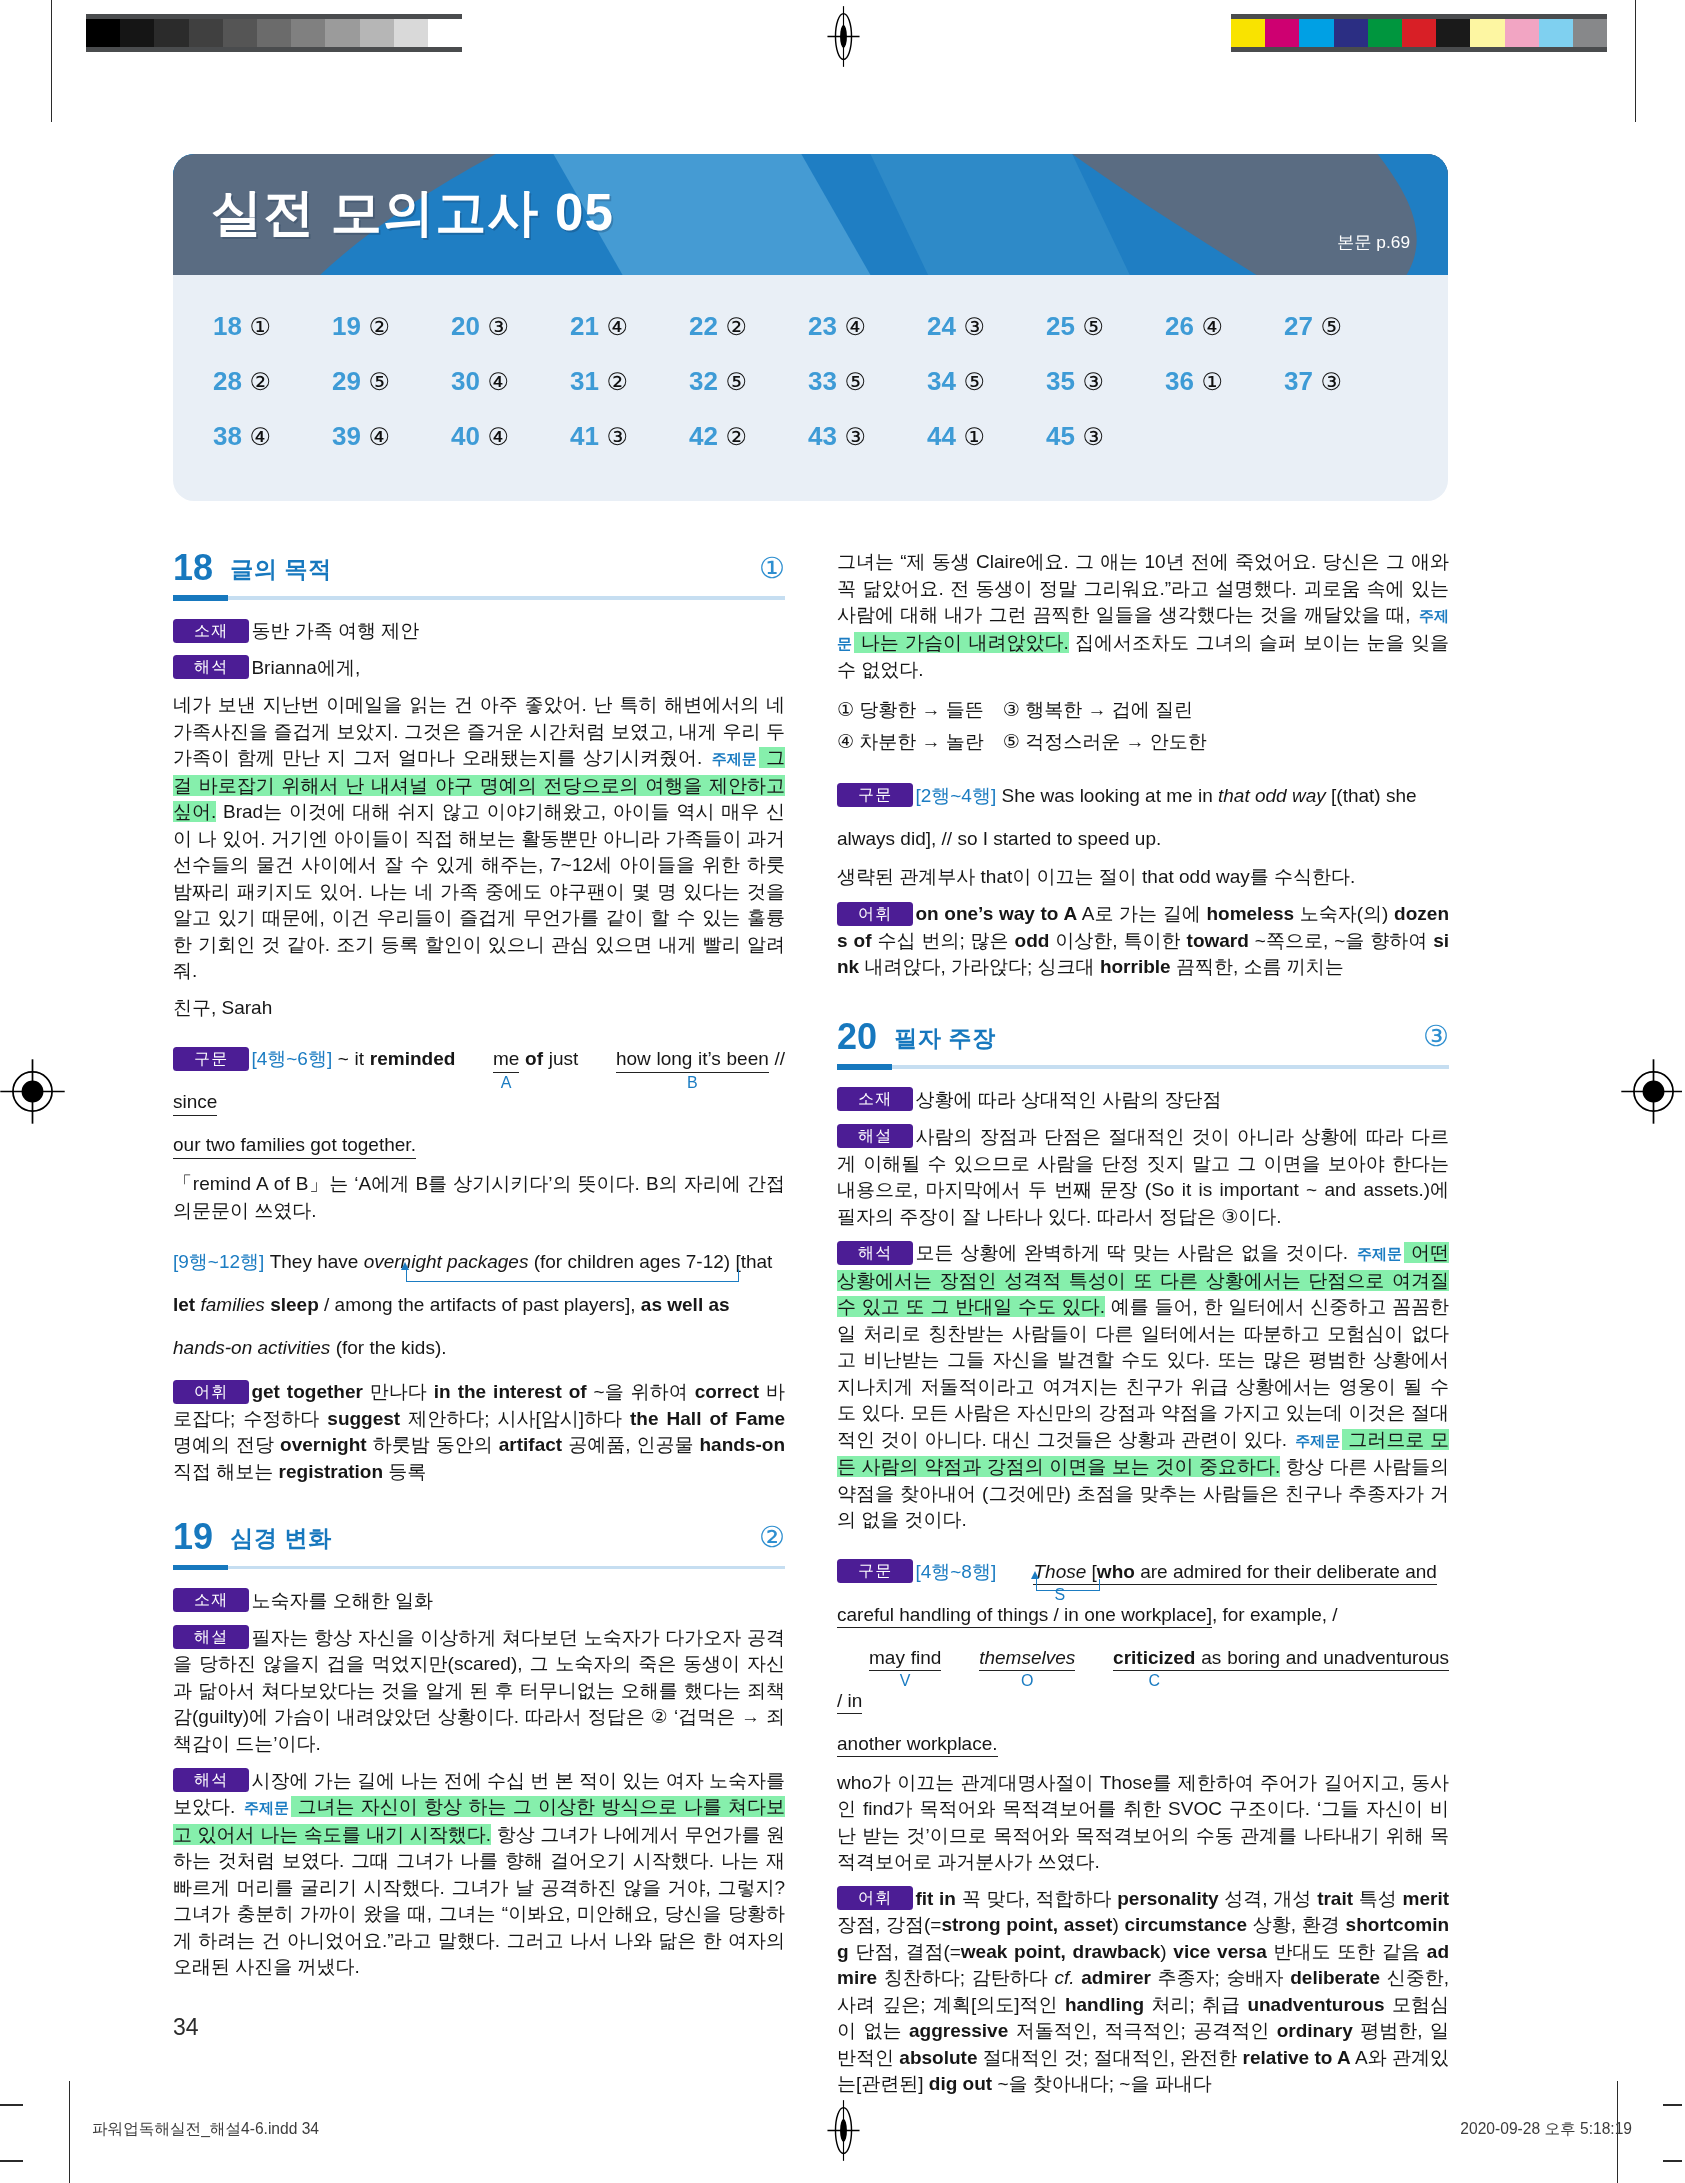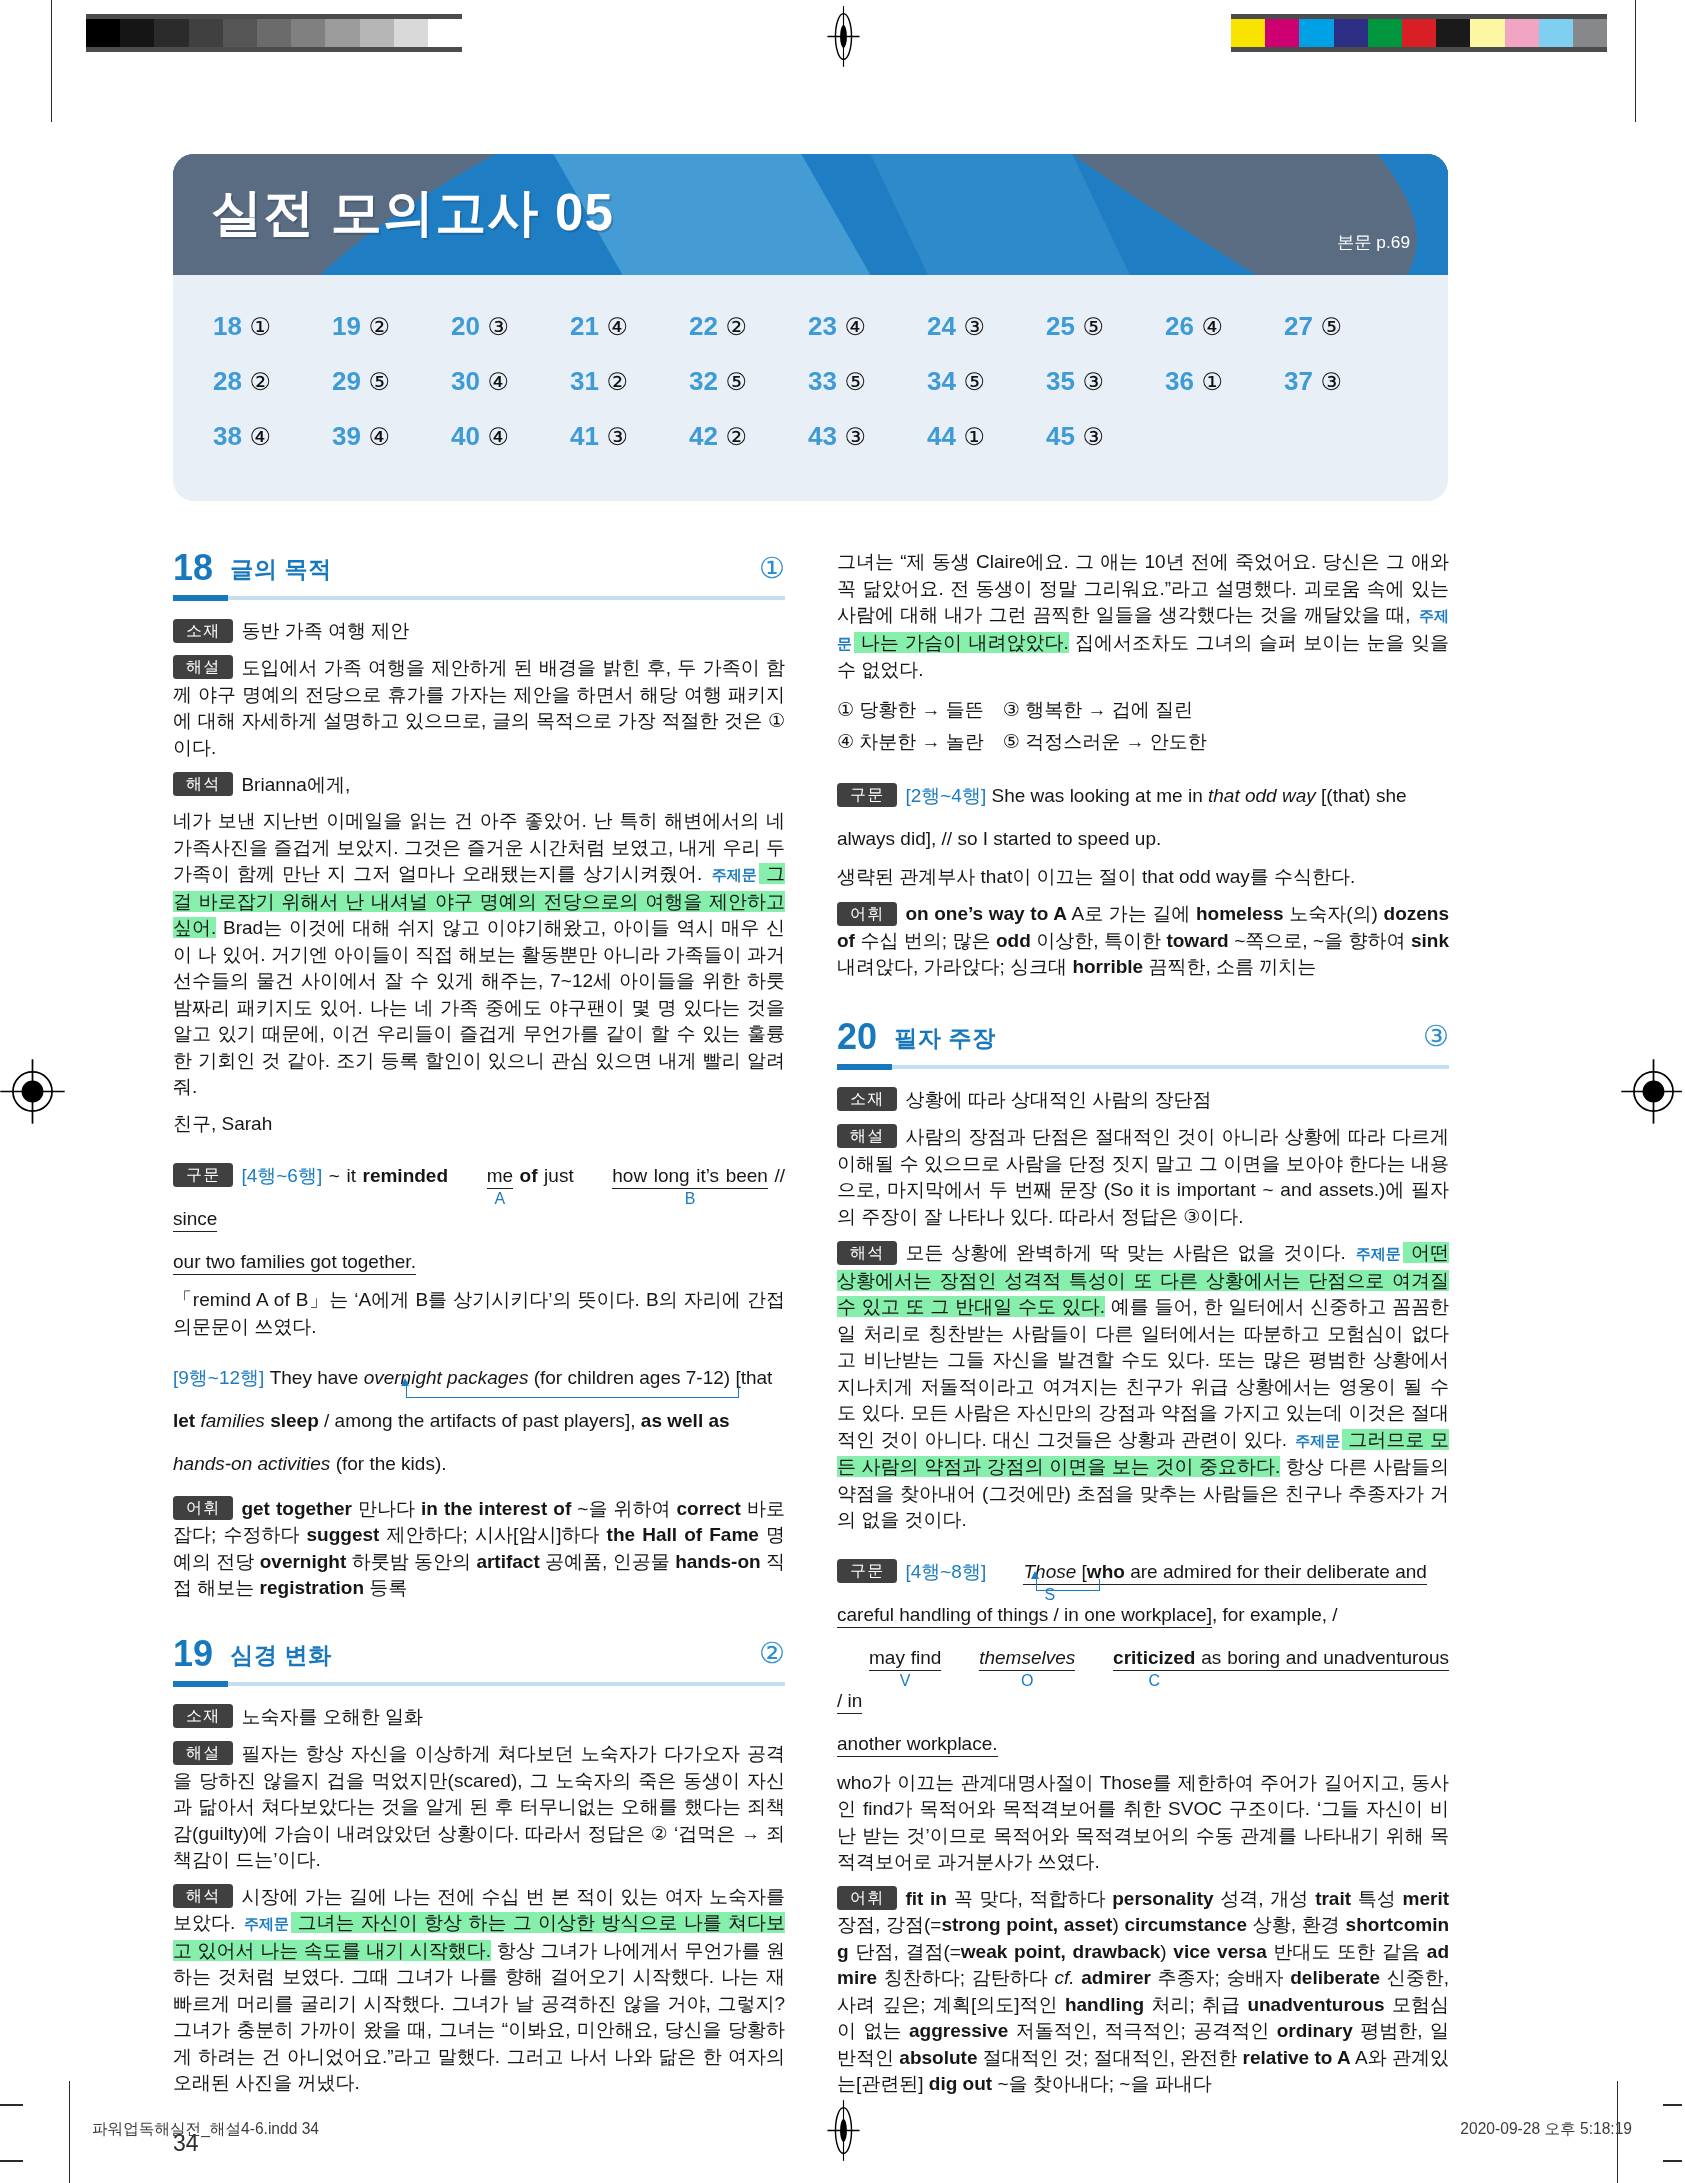--- a/index.html
+++ b/index.html
@@ -38,21 +38,21 @@
   .sec-head{display:flex;align-items:center;}
   .sec-head .num{color:#1778BE;font-size:36px;font-weight:bold;line-height:37px;}
   .sec-head .ttl{color:#1778BE;font-size:23px;font-weight:bold;margin-left:17.3px;letter-spacing:0.6px;padding-top:3.5px;}
   .sec-head .ans{margin-left:auto;color:#2E8FD0;font-size:29px;}
   .divider{position:relative;height:5.8px;margin:9.2px 0 17.3px;}
   .divider .d1{position:absolute;left:0;top:0;width:55px;height:5.8px;background:#1778BE;}
   .divider .d2{position:absolute;left:55px;right:0;top:1.2px;height:3.5px;background:#C6DEF1;}
   .sec{margin-bottom:33px;}
 
   .block{font-size:19px;line-height:26.5px;color:#161616;margin:10.4px 0;text-align:justify;word-break:break-all;}
-  .chip{display:inline-block;background:#404040;color:#fff;font-size:16px;line-height:24px;padding:0 13px;border-radius:3.5px;margin-right:8px;vertical-align:1.7px;letter-spacing:1.2px;}
+  .chip{display:inline-block;background:#4c1d95;color:#fff;font-size:16px;line-height:24px;padding:0 21px;border-radius:3.5px;margin-right:2px;vertical-align:1.7px;letter-spacing:1.2px;}
   .sign{margin-top:2.3px;}
 
   .seg.hl{background:#86efac;}
   .seg.tag{color:#1B7CC2;font-weight:bold;font-size:15px;padding:0 2.3px;}
   .seg.b{font-weight:bold;}
   .seg.i{font-style:italic;}
   .seg.blue{color:#1B7CC2;}
   .seg.u,.seg.ub,.seg.ui{border-bottom:1.7px solid #222;padding-bottom:2.3px;}
   .seg.ub{font-weight:bold;}
   .seg.ui{font-style:italic;}
@@ -286,21 +286,20 @@
         <span class="num">18</span>
         <span class="ttl">글의 목적</span>
         <span class="ans">①</span>
       </div>
       <div class="divider">
           <span class="d1"></span>
           <span class="d2"></span>
         </div>
 
       <p class="block"><span class="chip">소재</span><span><span class="seg">동반 가족 여행 제안</span></span></p>
-      <p class="block"><span class="chip">해설</span><span><span class="seg">도입에서 가족 여행을 제안하게 된 배경을 밝힌 후, 두 가족이 함께 야구 명예의 전당으로 휴가를 가자는 제안을 하면서 해당 여행 패키지에 대해 자세하게 설명하고 있으므로, 글의 목적으로 가장 적절한 것은 ①이다.</span></span></p>
       <p class="block"><span class="chip">해석</span><span><span class="seg">Brianna에게,</span></span></p>
       <p class="block"><span class="seg">네가 보낸 지난번 이메일을 읽는 건 아주 좋았어. 난 특히 해변에서의 네 가족사진을 즐겁게 보았지. 그것은 즐거운 시간처럼 보였고, 내게 우리 두 가족이 함께 만난 지 그저 얼마나 오래됐는지를 상기시켜줬어. </span><span class="seg tag">주제문</span><span class="seg hl"> 그걸 바로잡기 위해서 난 내셔널 야구 명예의 전당으로의 여행을 제안하고 싶어.</span><span class="seg"> Brad는 이것에 대해 쉬지 않고 이야기해왔고, 아이들 역시 매우 신이 나 있어. 거기엔 아이들이 직접 해보는 활동뿐만 아니라 가족들이 과거 선수들의 물건 사이에서 잘 수 있게 해주는, 7~12세 아이들을 위한 하룻밤짜리 패키지도 있어. 나는 네 가족 중에도 야구팬이 몇 명 있다는 것을 알고 있기 때문에, 이건 우리들이 즐겁게 무언가를 같이 할 수 있는 훌륭한 기회인 것 같아. 조기 등록 할인이 있으니 관심 있으면 내게 빨리 알려줘.</span></p>
       <p class="block sign"><span class="seg">친구, Sarah</span></p>
 
       <p class="block ex"><span class="chip">구문</span><span><span class="seg blue">[4행~6행]</span><span class="seg"> ~ it </span><span class="seg b">reminded</span><span class="seg"> </span><span class="seg u has-sub">me<span class="sub">A</span></span><span class="seg"> </span><span class="seg b">of</span><span class="seg"> just </span><span class="seg u has-sub">how long it’s been<span class="sub">B</span></span><span class="seg"> // </span><span class="seg u">since</span><br><span class="seg u">our two families got together.</span></span></p>
       <p class="block expl"><span class="seg">「remind A of B」는 ‘A에게 B를 상기시키다’의 뜻이다. B의 자리에 간접의문문이 쓰였다.</span></p>
       <p class="block ex"><span><span class="seg blue">[9행~12행]</span><span class="seg"> They have </span><span class="seg i">overnight packages</span><span class="seg"> (for children ages 7-12) [that</span><br><span class="seg b">let</span><span class="seg"> </span><span class="seg i">families</span><span class="seg"> </span><span class="seg b">sleep</span><span class="seg"> / among the artifacts of past players], </span><span class="seg b">as well as</span><br><span class="seg i">hands-on activities</span><span class="seg"> (for the kids).</span></span><span class="elbow arrow-18"></span></p>
 
       <p class="block"><span class="chip">어휘</span><span><span class="seg b">get together</span><span class="seg"> 만나다   </span><span class="seg b">in the interest of</span><span class="seg"> ~을 위하여   </span><span class="seg b">correct</span><span class="seg"> 바로잡다; 수정하다   </span><span class="seg b">suggest</span><span class="seg"> 제안하다; 시사[암시]하다   </span><span class="seg b">the Hall of Fame</span><span class="seg"> 명예의 전당   </span><span class="seg b">overnight</span><span class="seg"> 하룻밤 동안의   </span><span class="seg b">artifact</span><span class="seg"> 공예품, 인공물   </span><span class="seg b">hands-on</span><span class="seg"> 직접 해보는   </span><span class="seg b">registration</span><span class="seg"> 등록</span></span></p>
     </section>

